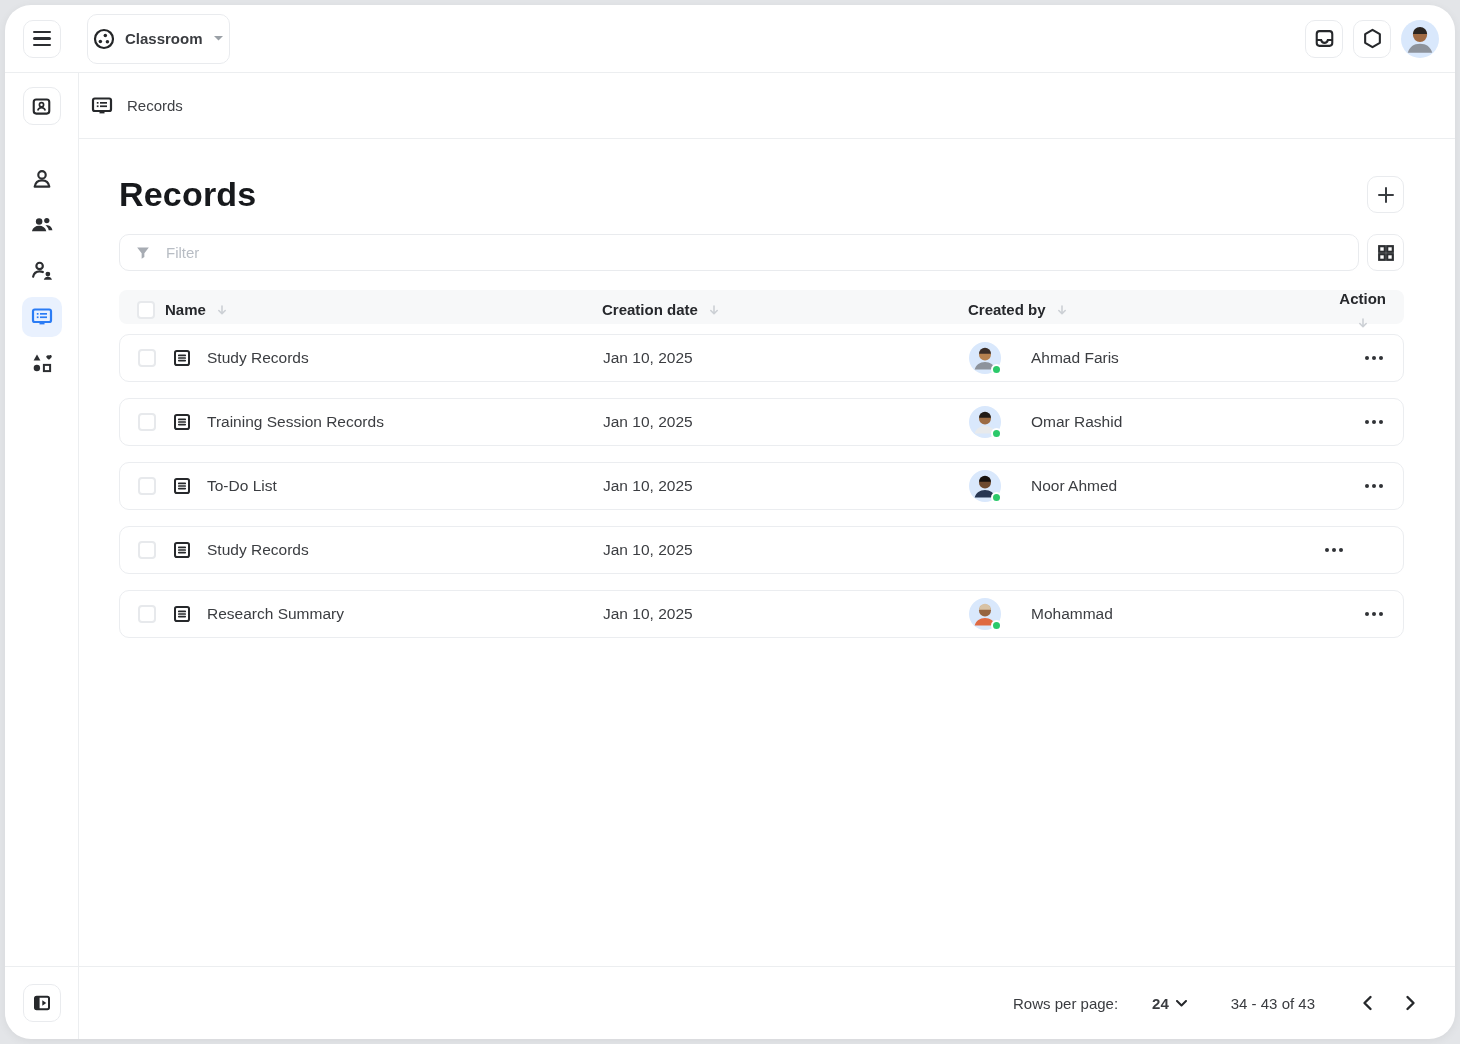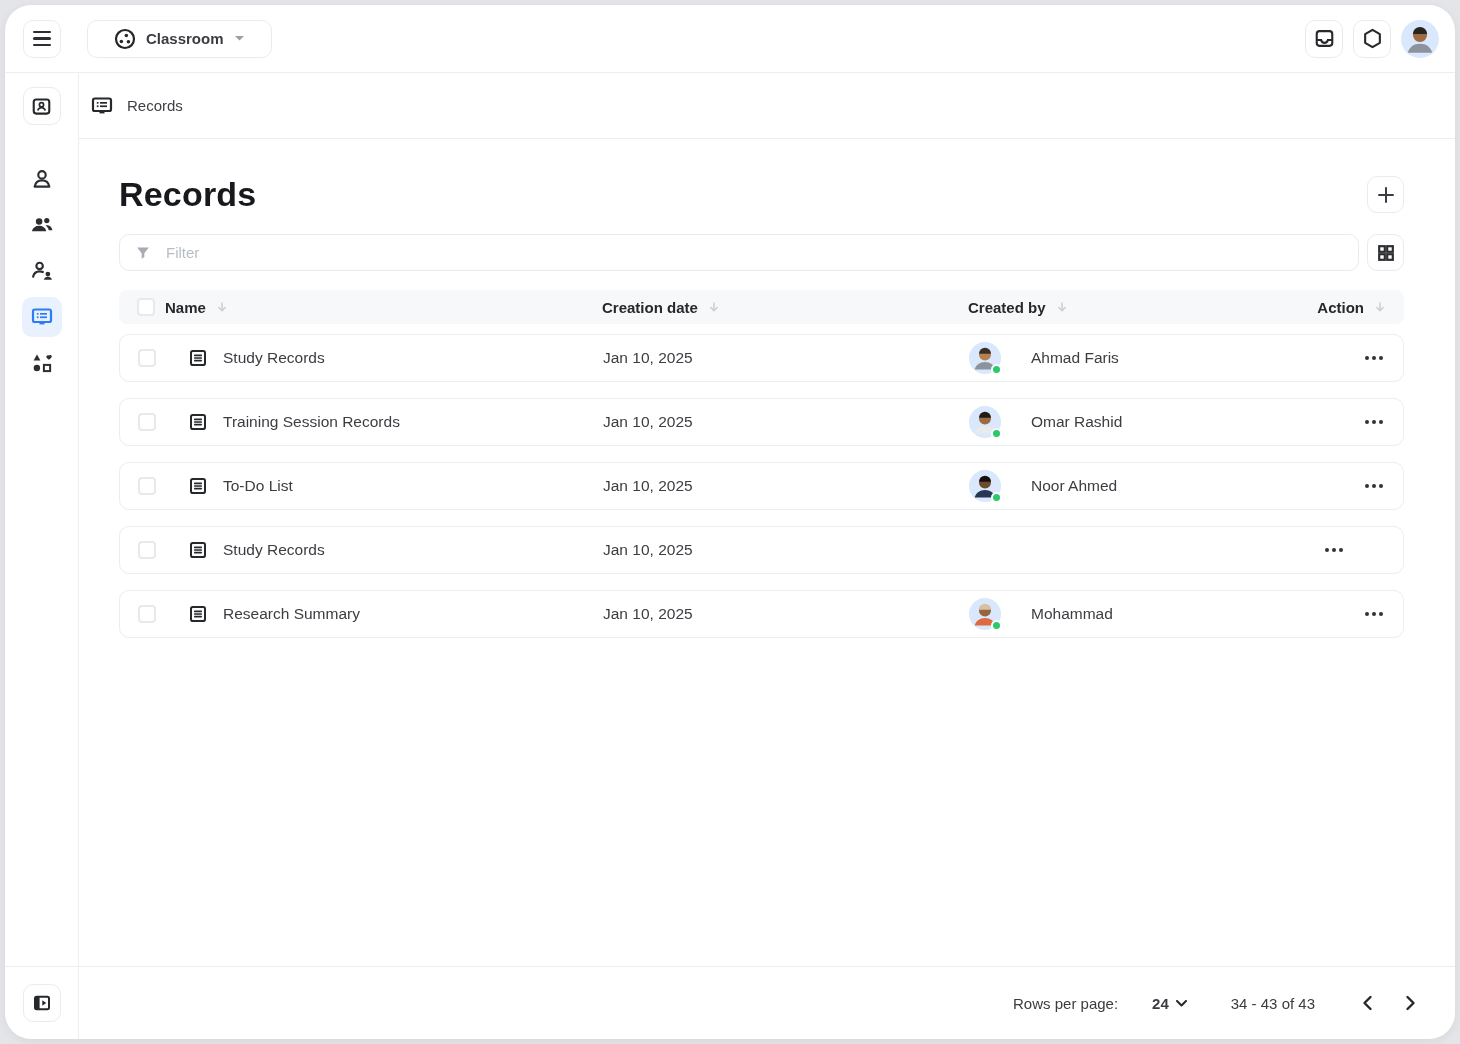--- a/index.html
+++ b/index.html
@@ -27,21 +27,21 @@
   .btn {
     background: #fff; border: 1px solid #e9ebee; border-radius: 10px;
     display: inline-flex; align-items: center; justify-content: center;
     cursor: pointer;
   }
   .icon-btn { width: 38px; height: 38px; }
   .menu-btn { margin-right: 26px; }
   .hamburger { display: flex; flex-direction: column; gap: 4px; }
   .hamburger i { display: block; width: 18px; height: 2.4px; background: #2c2e31; border-radius: 2px; }
   .workspace-btn {
-    height: 38px; padding: 0 26px; gap: 10px;
+    height: 50px; padding: 0 5px; gap: 10px;
     font-size: 15px; font-weight: 600; color: #3a3c40;
   }
   .topbar-right { margin-left: auto; display: flex; align-items: center; gap: 10px; }
   .avatar {
     border-radius: 50%; position: relative; overflow: visible;
     display: inline-flex; background: #d9e8fc; flex: 0 0 auto;
   }
   .avatar svg { width: 100%; height: 100%; border-radius: 50%; display: block; }
   .avatar-top { width: 38px; height: 38px; cursor: pointer; }
   .dot {
@@ -101,33 +101,33 @@
     align-items: center;
     padding: 0 18px;
   }
   .thead {
     margin-top: 19px; height: 34px;
     background: #f7f8f9; border-radius: 8px;
     font-size: 15px; font-weight: 700; color: #26282c;
   }
   .th { display: flex; align-items: center; gap: 10px; }
   .th-name { padding-left: 10px; }
-  .th-action { justify-content: space-between; }
+  .th-action { justify-content: space-between; flex-direction: column; }
   .sort-arrow { color: #ccd0d5; display: inline-flex; }
   .rows { margin-top: 10px; display: flex; flex-direction: column; gap: 16px; }
   .trow {
     height: 48px; background: #fff;
     border: 1px solid #ebedf0; border-radius: 10px;
     font-size: 15.5px; color: #3b3d41;
   }
   .checkbox {
     width: 18px; height: 18px; border: 2px solid #e7e9ec; border-radius: 4px;
     background: #fff; cursor: pointer; display: inline-block;
   }
-  .cell-name { display: flex; align-items: center; gap: 15px; padding-left: 32px; }
+  .cell-name { display: flex; align-items: center; gap: 15px; padding-left: 16px; }
   .cell-user { display: flex; align-items: center; gap: 30px; }
   .avatar-row { width: 32px; height: 32px; }
   .cell-action { display: flex; justify-content: flex-end; }
   .dots-btn { border: none; background: none; display: flex; gap: 3px; padding: 6px 2px; cursor: pointer; }
   .dots-btn i { width: 4px; height: 4px; border-radius: 50%; background: #303236; display: block; }
   
   .footer {
     margin-top: auto; height: 73px; flex: 0 0 73px;
     border-top: 1px solid #eceef0;
     display: flex; align-items: center; justify-content: flex-end;

